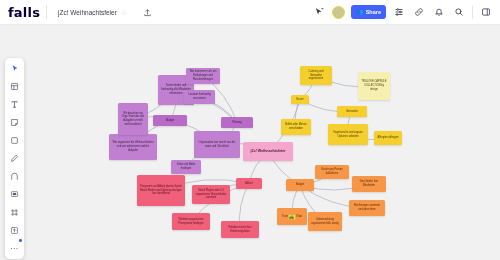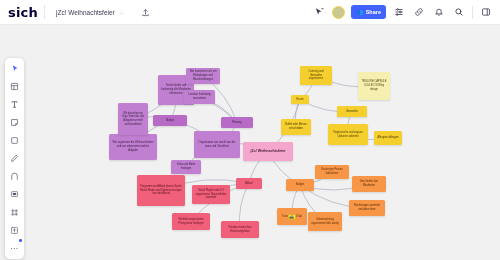--- a/index.html
+++ b/index.html
@@ -86,21 +86,21 @@
     background:#ffd84d; border:.5px solid #e0b420;
     display:flex; align-items:center; justify-content:center;
     font-size:4px;
   }
   .cursor-arrow { position:absolute; width:0; height:0; }
 </style>
 </head>
 <body>
 
 <div id="topbar">
-  <div id="brand">sich</div>
+  <div id="brand">falls</div>
   <div class="tb-divider"></div>
   <div id="boardchip">
     <span id="boardtitle">jZc! Weihnachtsfeier</span>
     <span class="mini-icon star-ic">☆</span>
   </div>
   <div id="uploadbtn">
     <svg width="9" height="9" viewBox="0 0 16 16" fill="none" stroke="#5b5b72" stroke-width="1.4" stroke-linecap="round">
       <path d="M8 11V3M5 6l3-3 3 3M3 12v1.5h10V12"></path>
     </svg>
   </div>

